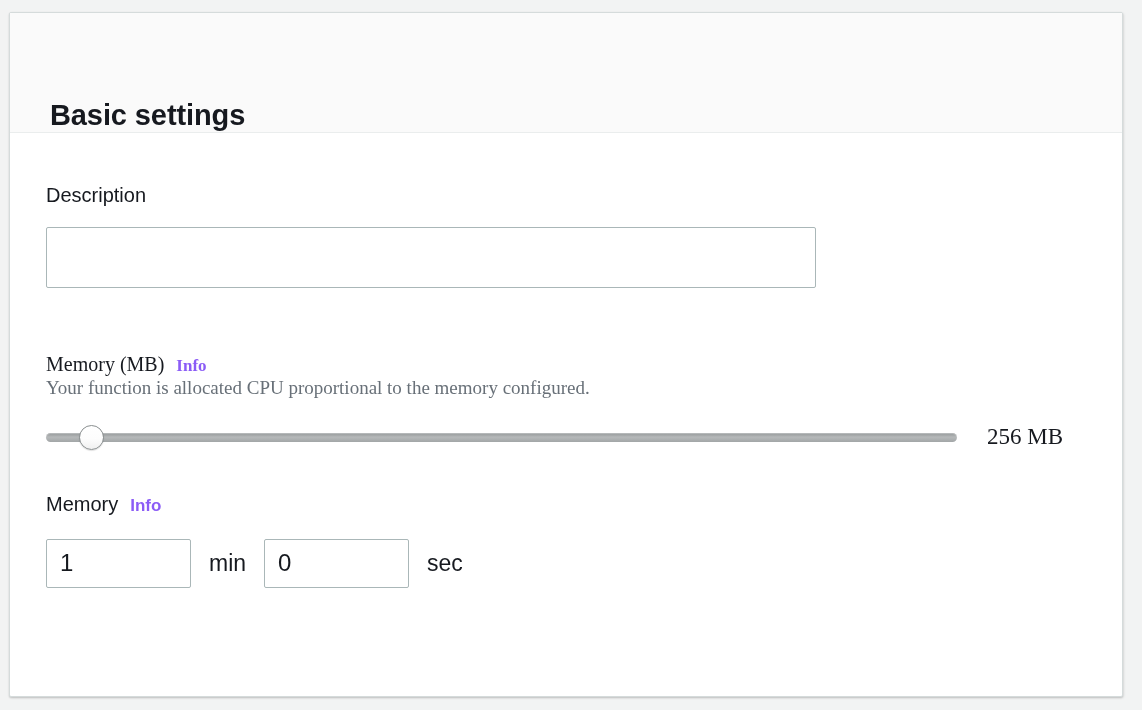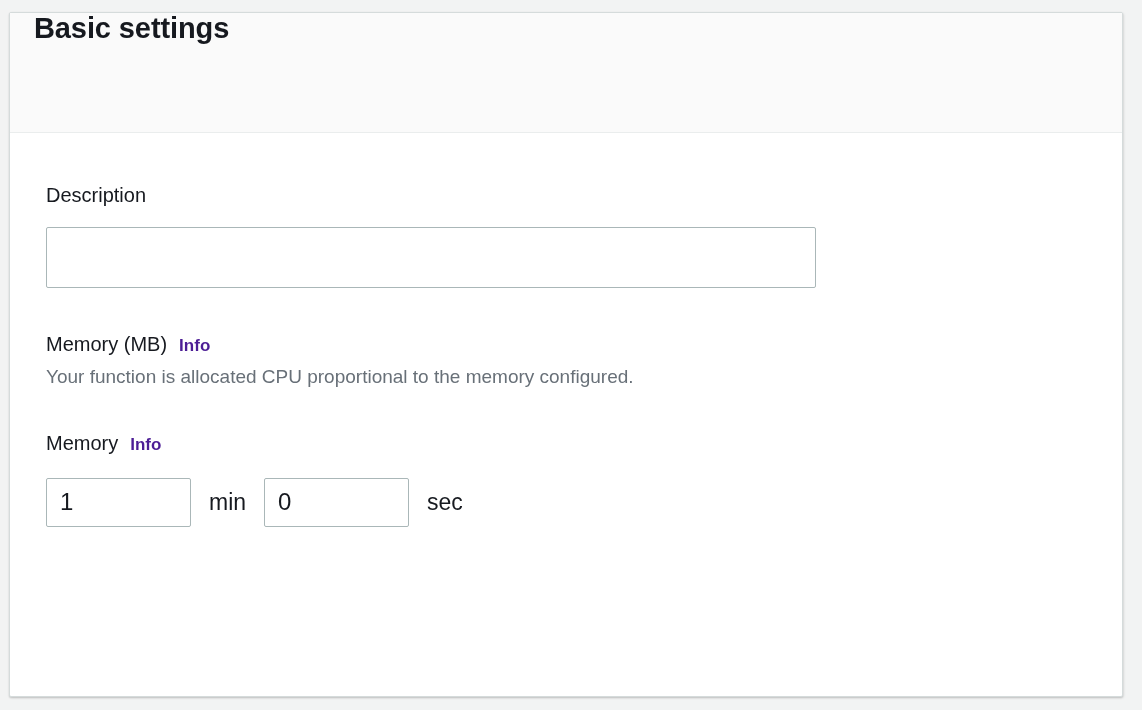--- a/index.html
+++ b/index.html
@@ -27,22 +27,22 @@
     box-sizing: border-box;
     box-shadow: 0 1px 2px rgba(0,0,0,0.16), 1px 1px 3px rgba(0,0,0,0.07);
   }
 
   .panel-header {
     height: 120px;
     background: #fafafa;
     border-bottom: 1px solid #eaeded;
     box-sizing: border-box;
     display: flex;
-    align-items: flex-start;
-    padding-left: 24px;
+    align-items: flex-end;
+    padding-left: 40px;
   }
 
   .panel-title {
     font-size: 29px;
     font-weight: bold;
     color: #16191f;
     letter-spacing: -0.1px;
     line-height: 1.1;
   }
 
@@ -56,55 +56,54 @@
     color: #16191f;
     line-height: 1.2;
     display: flex;
     align-items: baseline;
     gap: 12px;
   }
 
   .info-link {
     font-size: 17px;
     font-weight: bold;
-    color: #4c1d95;
+    color: #8b5cf6;
     cursor: pointer;
     text-decoration: none;
   }
 
   .field-hint {
     font-size: 19px;
     color: #687078;
     line-height: 1.25;
-    margin-top: 9px;
   }
 
   .text-input {
     display: block;
     box-sizing: border-box;
     border: 1px solid #aab7b8;
     border-radius: 2px;
     background: #ffffff;
     font-family: "Liberation Sans", sans-serif;
     font-size: 22px;
     color: #16191f;
     padding: 6px 12px;
     outline: none;
   }
 
   
-  .description-block { margin-bottom: 44px; }
+  .description-block { margin-bottom: 64px; }
   .description-input {
     margin-top: 20px;
     width: 770px;
     height: 61px;
   }
 
   
-  .memory-block { margin-bottom: 42px; }
+  .memory-block { margin-bottom: 42px; font-family: Liberation Serif, serif; }
 
   .slider-row {
     display: flex;
     align-items: center;
     margin-top: 24px;
   }
 
   .slider-wrap {
     position: relative;
     width: 911px;
@@ -185,20 +184,27 @@
       <input class="text-input description-input" type="text" value="" style="">
     </div>
 
     <div class="memory-block">
       <div class="field-label">
         <span>Memory (MB)</span>
         <a class="info-link">Info</a>
       </div>
       <div class="field-hint">Your function is allocated CPU proportional to the memory configured.</div>
 
+      <div class="slider-row">
+        <div class="slider-wrap">
+          <div class="slider-track"></div>
+          <div class="slider-thumb" style="left: 33.05px;"></div>
+        </div>
+        <div class="slider-value">256 MB</div>
+      </div>
     </div>
 
     <div class="timeout-block">
       <div class="field-label">
         <span>Memory</span>
         <a class="info-link">Info</a>
       </div>
 
       <div class="timeout-row">
         <input class="text-input timeout-input" type="text" value="1" style="">

